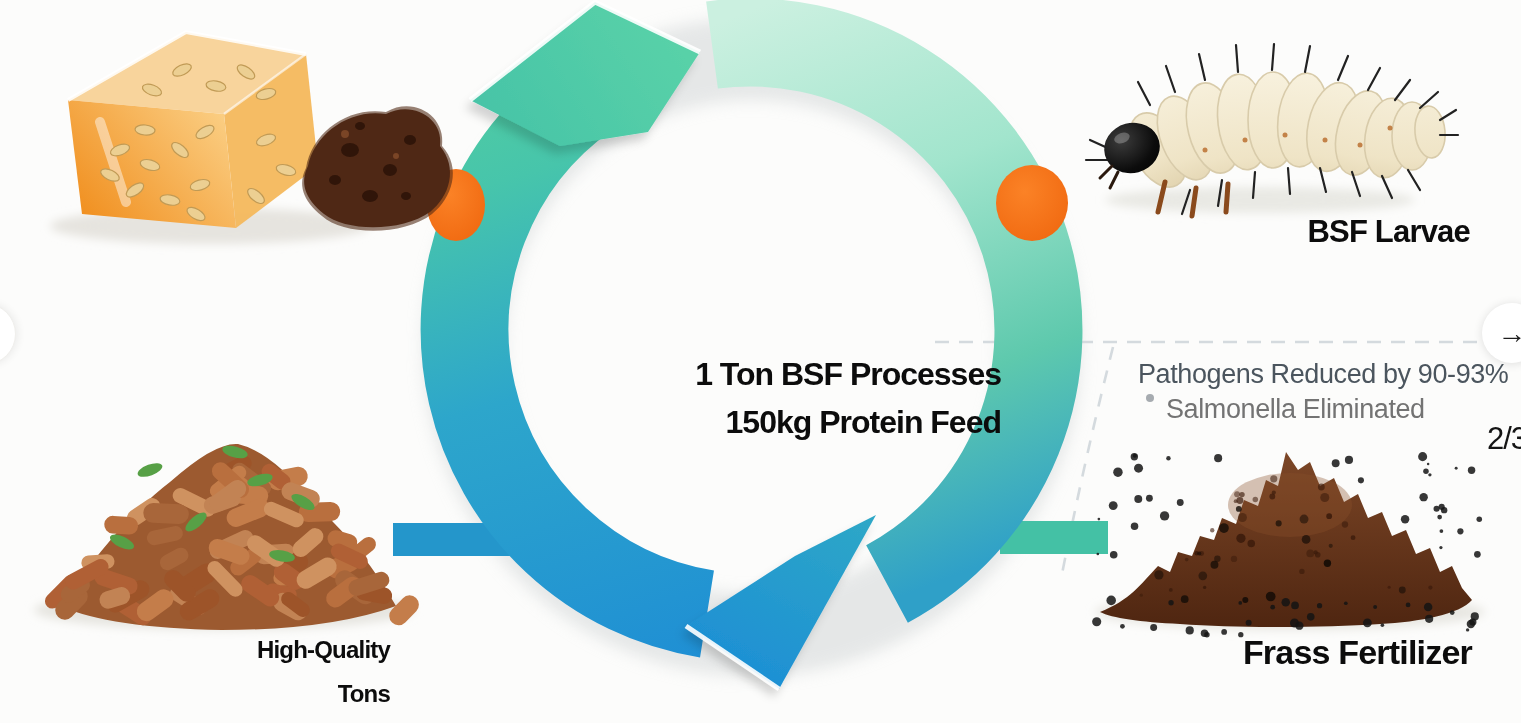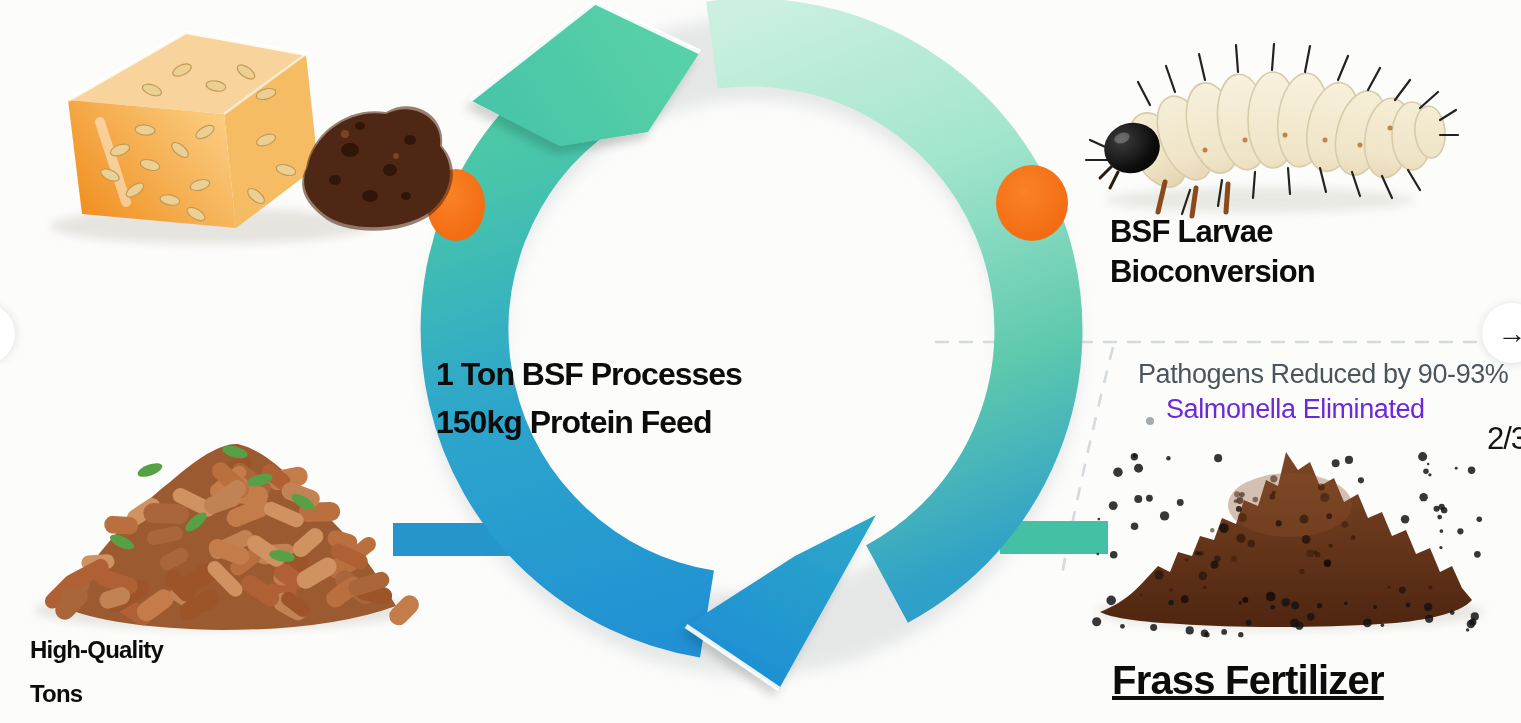--- a/index.html
+++ b/index.html
@@ -3,34 +3,34 @@
 <meta charset="utf-8">
 <style>
   html,body{margin:0;padding:0;background:#e9e9e9;}
   .stage{
     position:relative;width:1521px;height:723px;overflow:hidden;
     background:#fcfcfb;font-family:"Liberation Sans",sans-serif;
   }
   svg.art{position:absolute;left:0;top:0;z-index:1;}
   .lbl{
     position:absolute;z-index:2;font-weight:700;color:#0c0c0c;
-    text-align:left;letter-spacing:-0.8px;line-height:1.2;
+    text-align:right;letter-spacing:-0.8px;line-height:1.2;
   }
   .lbl-organic{left:40px;top:252px;width:360px;font-size:34px;}
   .lbl-bsf{left:1110px;top:212px;width:360px;font-size:31px;line-height:40px;}
   .lbl-feed{left:30px;top:628px;width:360px;font-size:24px;line-height:44px;}
-  .lbl-frass{left:1112px;top:656px;width:360px;font-size:40px;text-decoration:underline;}
+  .lbl-frass{left:1112px;top:632px;width:360px;font-size:34px;}
   .lbl-center{left:436px;top:350px;width:565px;font-size:32px;line-height:48px;letter-spacing:-1px;z-index:2;}
   .stat1{
     position:absolute;z-index:2;left:1138px;top:359px;width:400px;
     font-size:27px;font-weight:400;color:#4b555e;letter-spacing:-0.4px;white-space:nowrap;
   }
   .stat2{
-    position:absolute;z-index:2;left:1146px;top:394px;display:flex;align-items:flex-end;gap:12px;
-    font-size:27px;font-weight:400;color:#6d28d9;letter-spacing:-0.4px;white-space:nowrap;
+    position:absolute;z-index:2;left:1146px;top:394px;display:flex;align-items:flex-start;gap:12px;
+    font-size:27px;font-weight:400;color:#737373;letter-spacing:-0.4px;white-space:nowrap;
   }
   .bullet{width:8px;height:8px;border-radius:50%;background:#a6abb0;flex:0 0 auto;}
   .page-ind{
     position:absolute;z-index:2;left:1473px;top:421px;
     font-size:31px;font-weight:400;color:#141414;letter-spacing:-1px;white-space:nowrap;margin-left:14px;
   }
   .nav-btn{
     position:absolute;z-index:3;width:60px;height:60px;border-radius:50%;background:#ffffff;
     display:flex;align-items:center;justify-content:center;cursor:pointer;
     box-shadow:0 1px 10px rgba(0,0,0,0.12);
@@ -424,21 +424,20 @@
           <circle cx="1204.6217967262216" cy="587.4634001485367" r="1.6438917299471292" fill="#3a1a0a" opacity="0.8872348824456497"></circle>
           <circle cx="1310.2374917761554" cy="553.4175108109682" r="3.8500735204900027" fill="#3a1a0a" opacity="0.5212181571969847"></circle>
           <circle cx="1306.1006529972874" cy="539.4096031595998" r="4.340361108463426" fill="#120b06" opacity="0.665617136548095"></circle>
         </g>
     </g>
   </svg>
 
 
   <div class="lbl lbl-bsf">
     <div>BSF Larvae</div>
-    <div>Bioconversion</div>
   </div>
 
   <div class="lbl lbl-feed">
     <div>High-Quality</div>
     <div>Tons</div>
   </div>
 
   <div class="lbl lbl-frass">Frass Fertilizer</div>
 
   <div class="lbl lbl-center">

